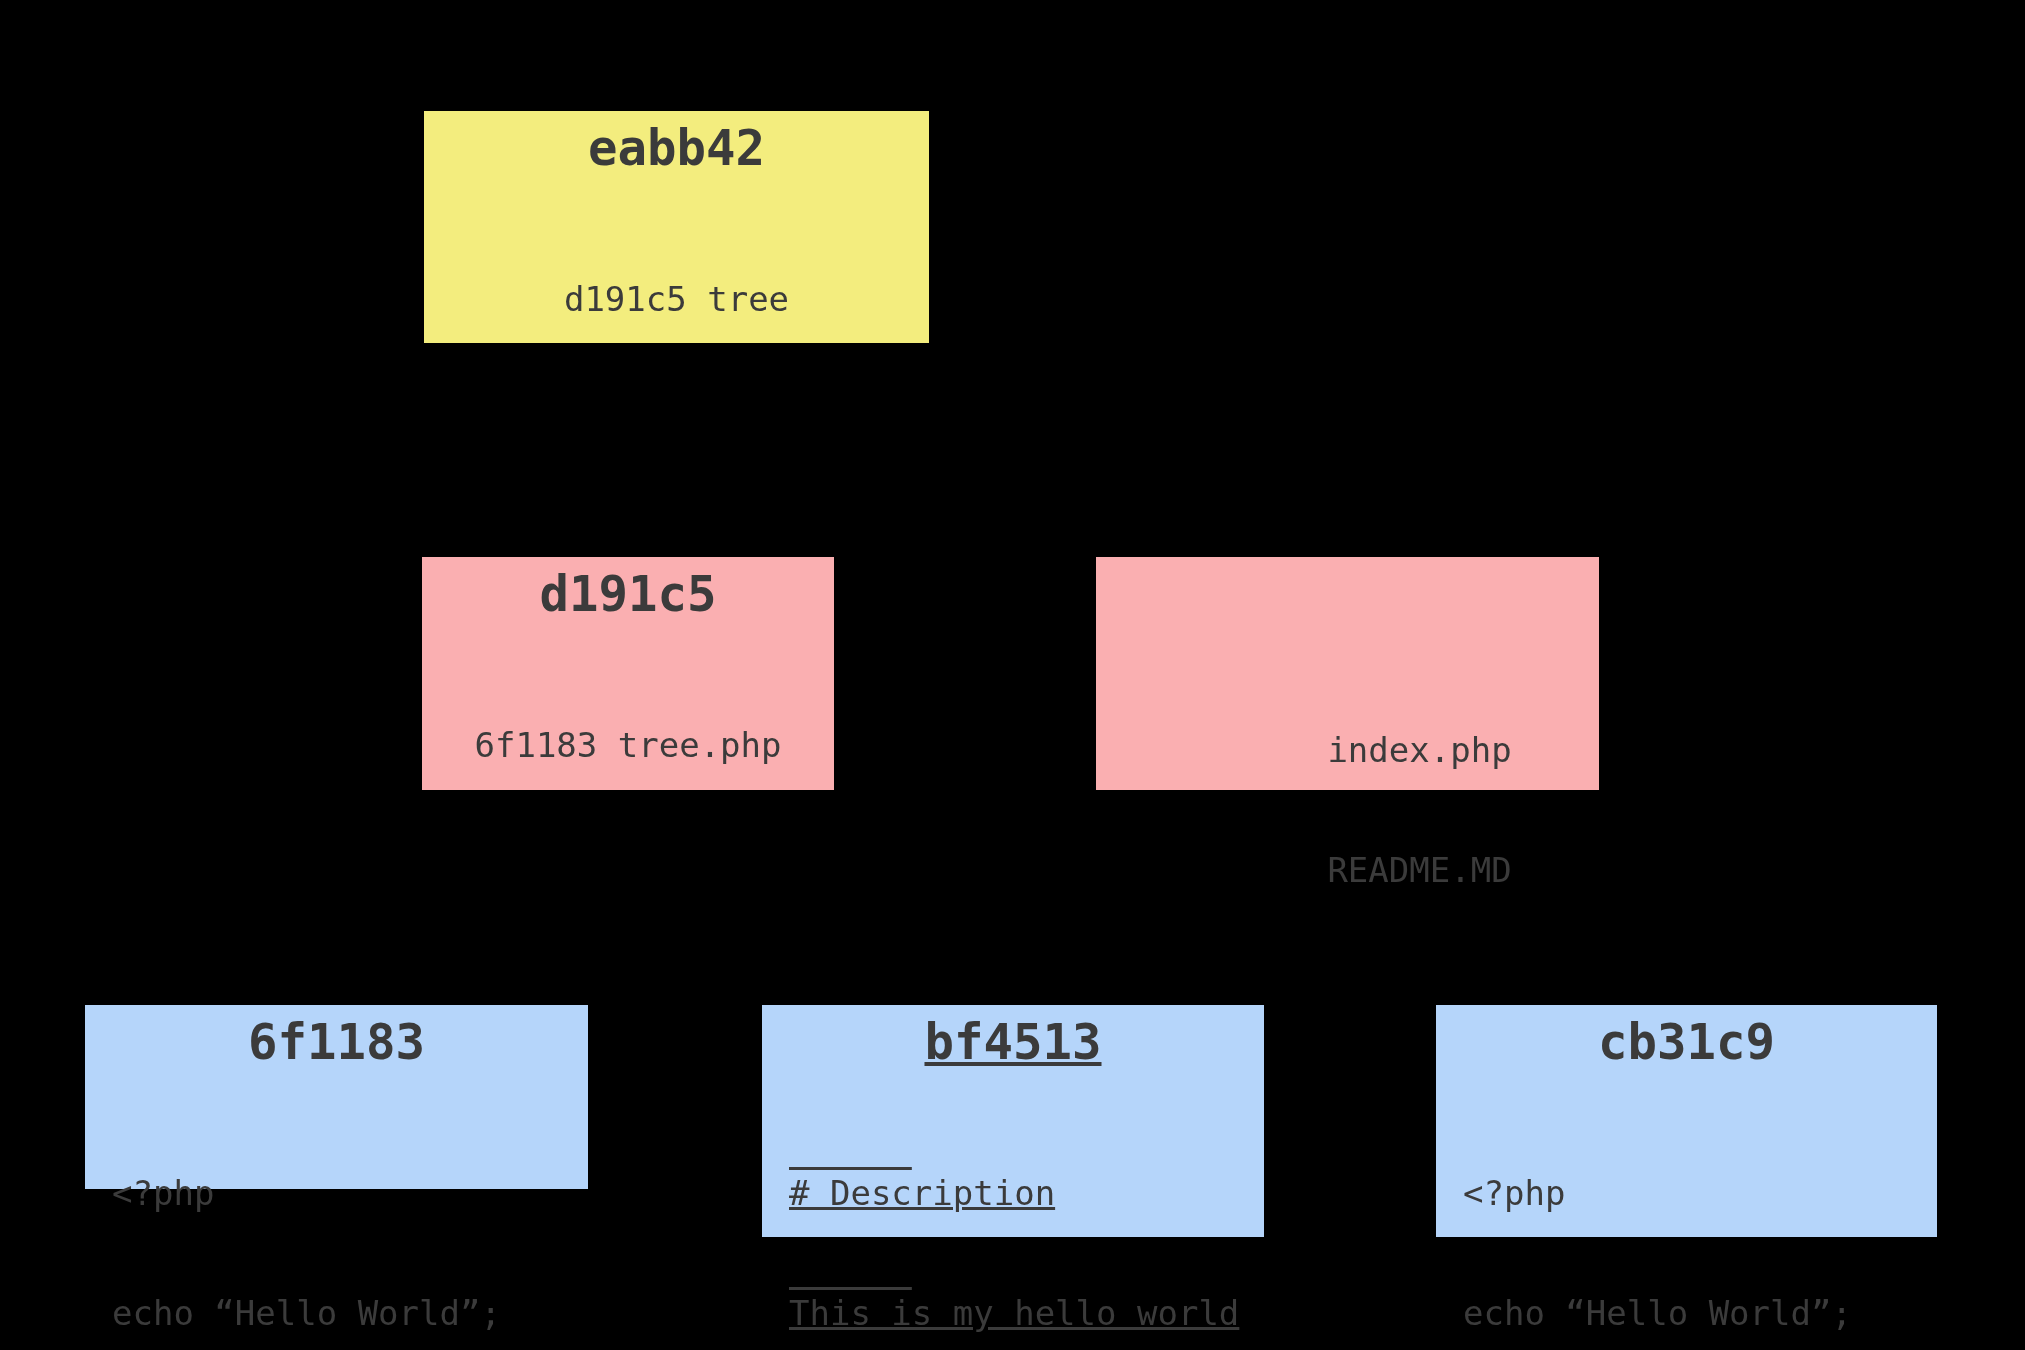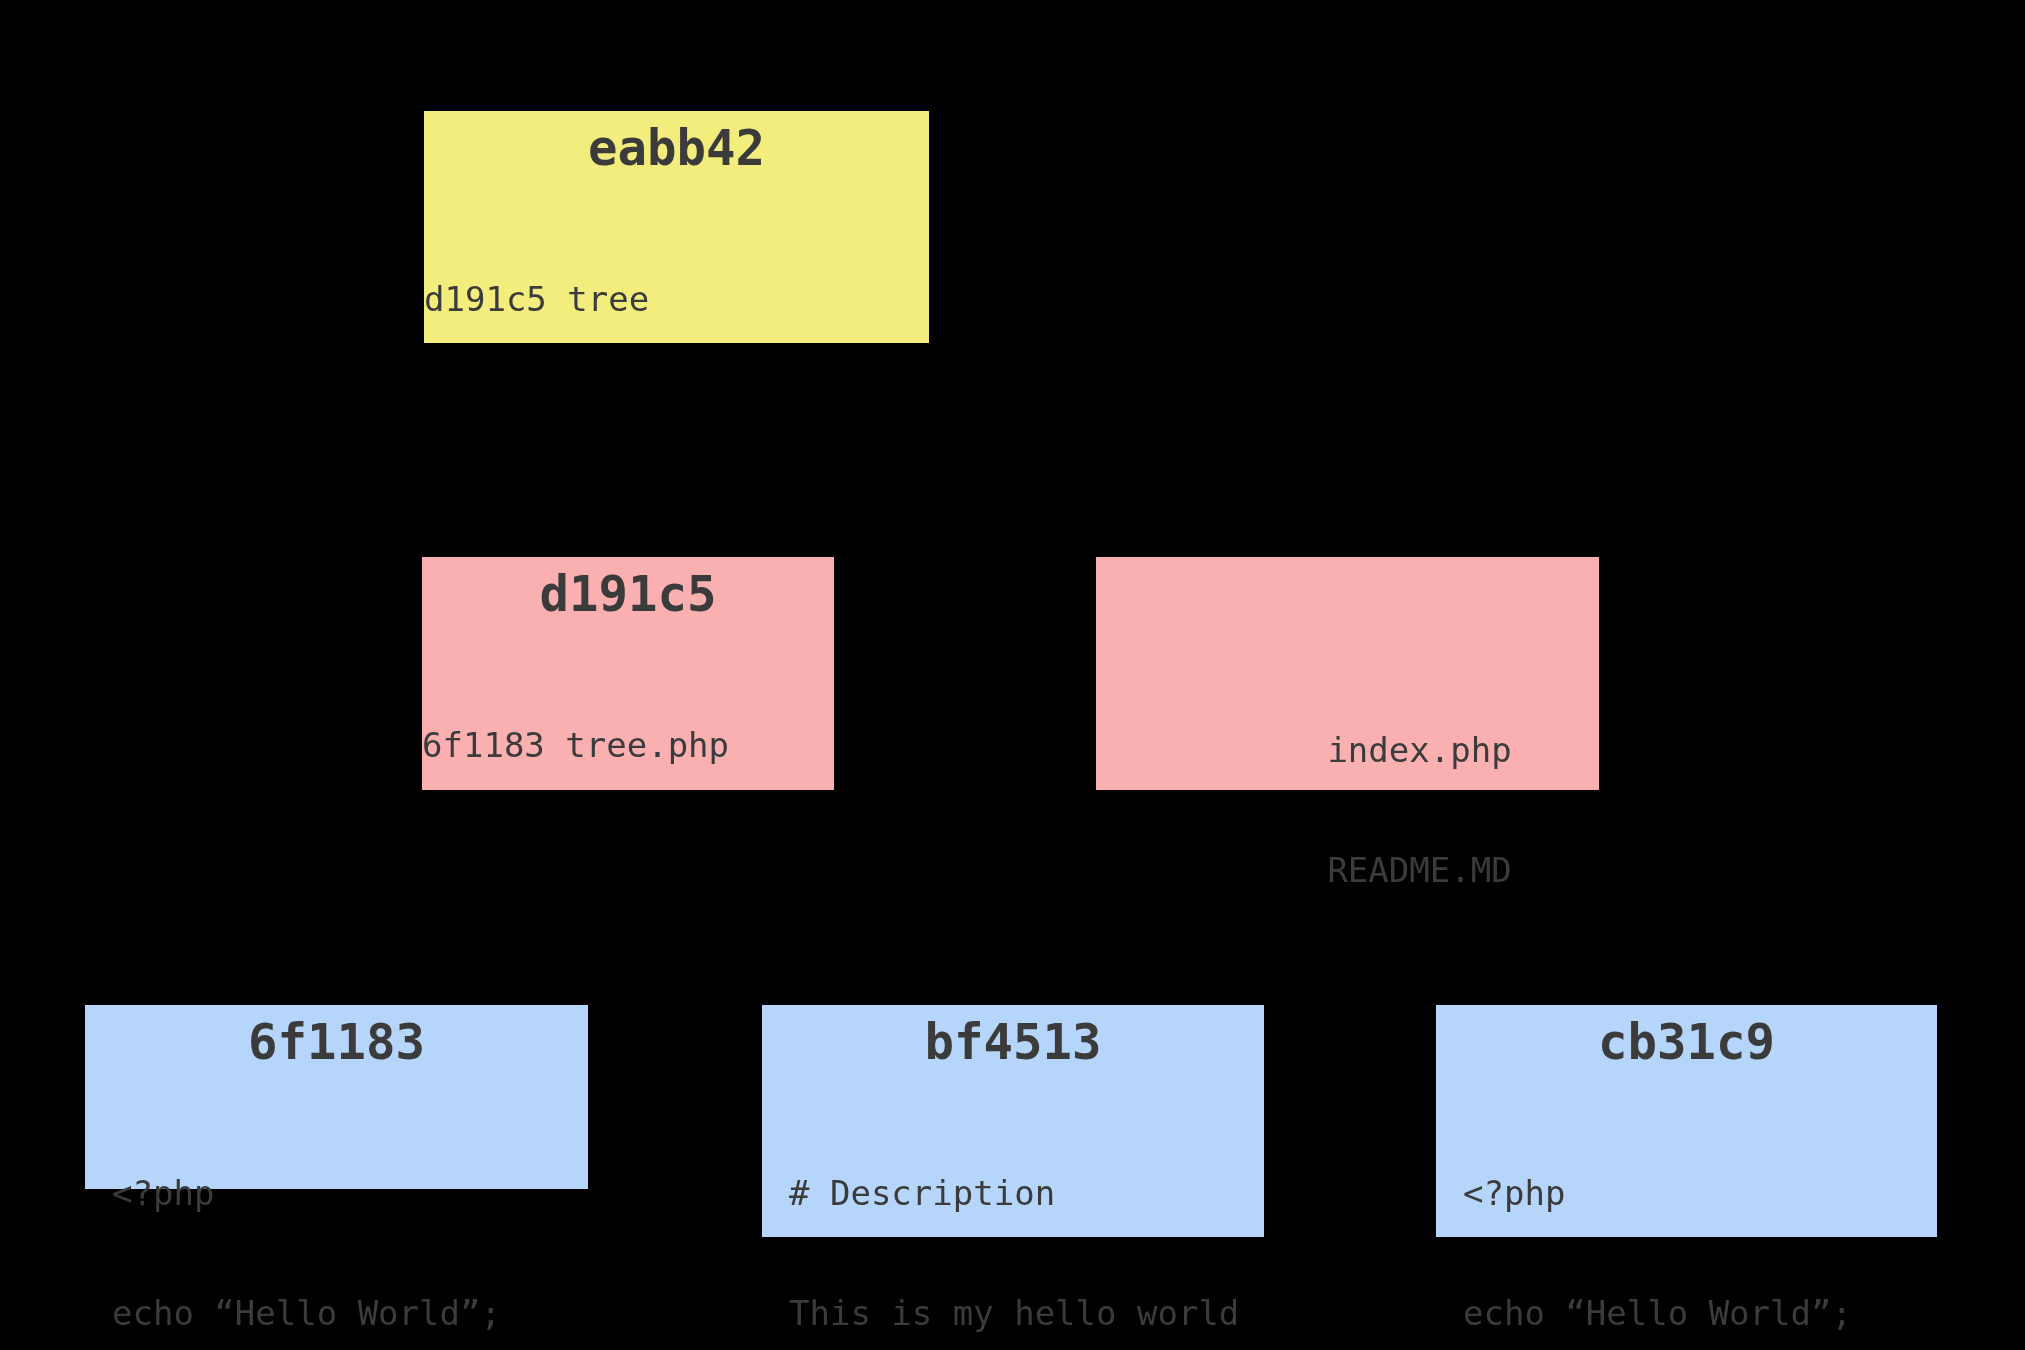--- a/index.html
+++ b/index.html
@@ -27,37 +27,37 @@
     line-height: 54px;
     text-align: center;
     white-space: pre;
   }
   .node-body {
     margin-top: 23px;
     font-size: 34px;
     line-height: 40px;
     white-space: pre;
   }
-  .body-center { text-align: left; }
+  .body-center { text-align: center; }
   .body-left   { text-align: left; padding-left: 27px; }
 
   
   .node--commit { left: 424px;  top: 111px;  width: 505px; height: 232px; }
   
   .node--tree1  { left: 422px;  top: 557px;  width: 412px; height: 233px; }
   .node--tree2  { left: 1096px; top: 557px;  width: 503px; height: 233px; }
   
   .node--tree2 .node-body {
     margin-top: 82px;
     text-align: center;
     transform: translateX(72px);
   }
   
   .node--blob1  { left: 85px;   top: 1005px; width: 503px; height: 184px; }
-  .node--blob2  { left: 762px;  top: 1005px; width: 502px; height: 232px; }
+  .node--blob2  { left: 762px;  top: 1005px; width: 502px; height: 232px; text-decoration: underline; }
   .node--blob3  { left: 1436px; top: 1005px; width: 501px; height: 232px; }
 </style>
 </head>
 <body>
 
 <div class="canvas" style="background-color: rgb(0, 0, 0);">
 
   <div class="node node--commit" style="background-color: rgb(243, 237, 126);">
     <div class="node-title">eabb42</div>
     <div class="node-body body-center">

